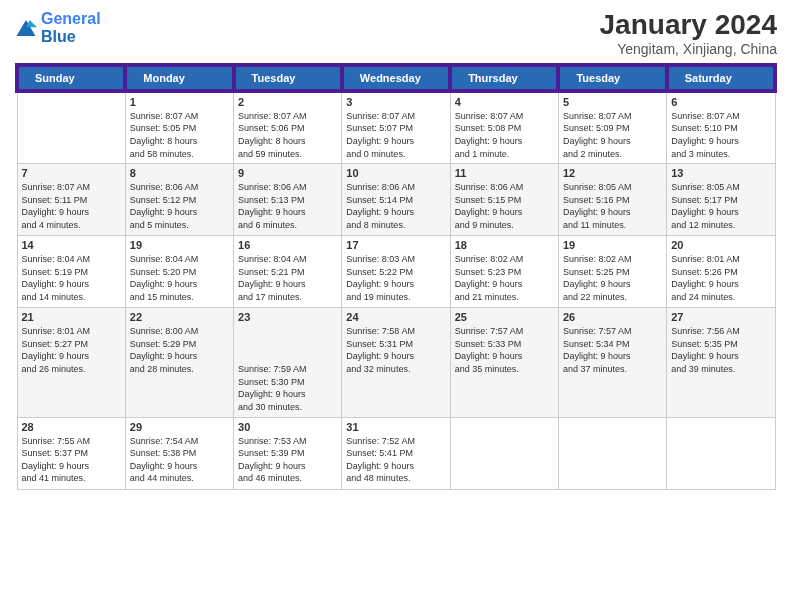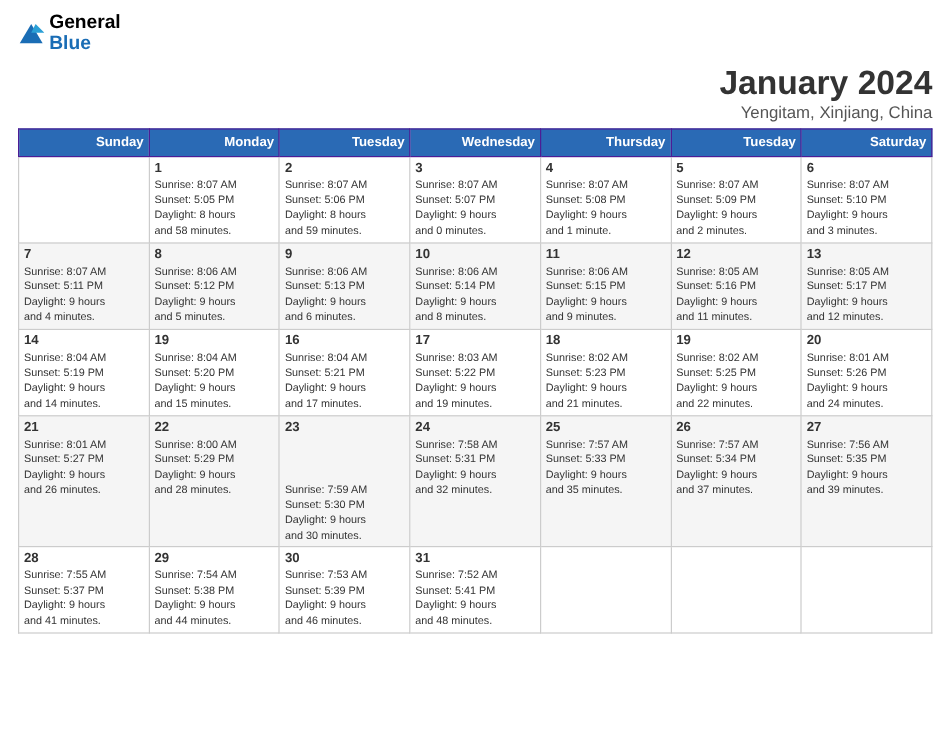--- a/index.html
+++ b/index.html
@@ -30,39 +30,38 @@
       height: 22px;
     }
     .title-block {
       text-align: right;
     }
     .main-title {
       font-size: 28px;
       font-weight: bold;
       color: #333;
       line-height: 1.1;
-      margin-top: 44px;
     }
     .sub-title {
       font-size: 14px;
       color: #555;
     }
     table {
       width: 100%;
       border-collapse: collapse;
       table-layout: fixed;
     }
     thead tr th {
       background-color: #2a6ab5;
       color: #fff;
       font-size: 11px;
       font-weight: bold;
-      padding: 5px 4px;
-      text-align: right;
-      border: 1px solid #4c1d95;
+      padding: 5px 16px;
+      text-align: left;
+      border: 4px solid #4c1d95;
     }
     tbody tr td {
       border: 1px solid #ccc;
       vertical-align: top;
       padding: 3px 4px;
       font-size: 9px;
       color: #333;
       height: 72px;
     }
     tbody tr:nth-child(even) td {
@@ -91,21 +90,21 @@
 <body>
 
 <div class="container">
   <div class="header-row">
     <div class="logo">
       <svg class="logo-icon" viewBox="0 0 30 30" xmlns="http://www.w3.org/2000/svg">
         <polygon points="15,4 28,26 2,26" fill="#1a6db5"></polygon>
         <polygon points="20,4 30,14 15,14" fill="#2a9fd6"></polygon>
       </svg>
       <div>
-        <span style="font-size:16px;font-weight:bold;color:#000000;">General</span><br>
+        <span style="font-size:16px;font-weight:bold;color:#3b82f6;">General</span><br>
         <span style="font-size:16px;font-weight:bold;color:#1a6db5;margin-top:40px;">Blue</span>
       </div>
     </div>
     <div class="title-block">
       <div class="main-title">January 2024</div>
       <div class="sub-title">Yengitam, Xinjiang, China</div>
     </div>
   </div>
 
   <table>

